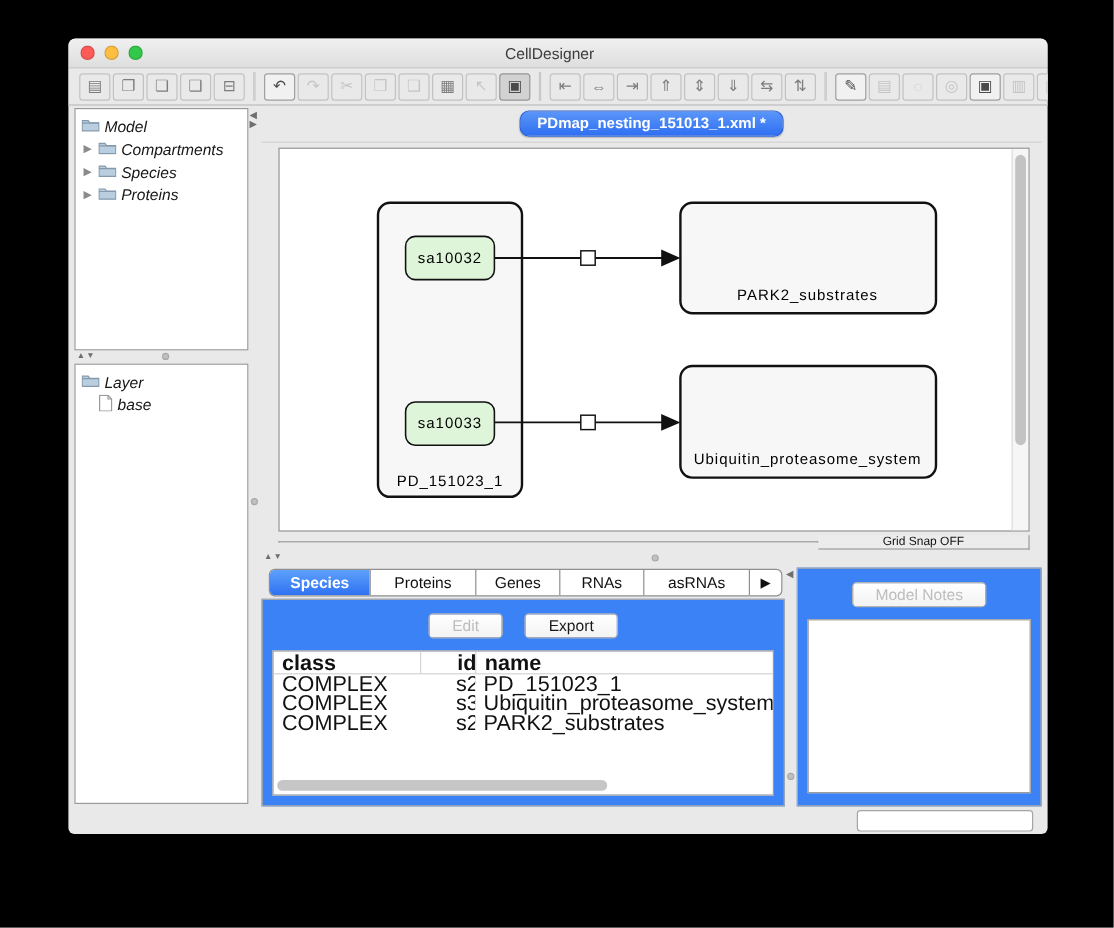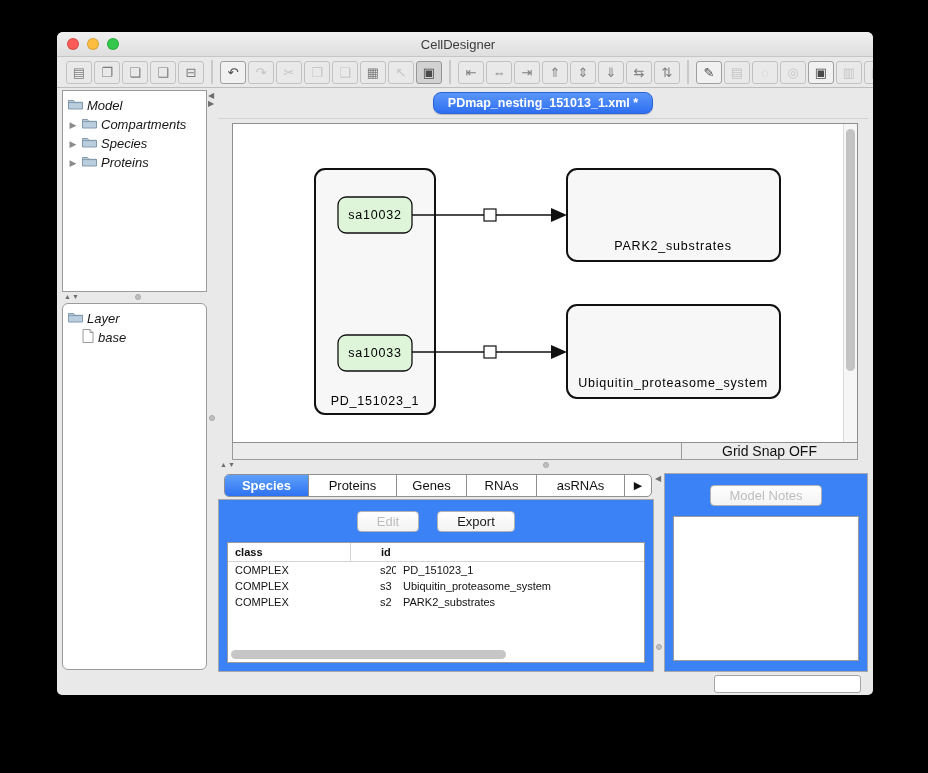--- a/index.html
+++ b/index.html
@@ -16,61 +16,61 @@
   .tb-btn{width:24px;height:21px;border:1px solid #c2c2c2;background:#e9e9e9;border-radius:3px;margin:0 1px;display:flex;align-items:center;justify-content:center;font-size:13px;color:#7d7d7d;flex:none;}
   .tb-btn.disabled{color:#c5c5c5;}
   .tb-btn.active{color:#4a4a4a;border-color:#9f9f9f;background:#f1f1f1;}
   .tb-btn.pressed{color:#4a4a4a;background:#d2d2d2;border-color:#979797;}
   .tb-sep{width:0;height:24px;border-left:1px solid #c9c9c9;border-right:1px solid #c9c9c9;margin:0 6px;flex:none;}
   
   .main{flex:1;display:flex;min-height:0;}
   .left-col{width:145px;margin-left:5px;display:flex;flex-direction:column;padding-top:2px;flex:none;font-style:italic;}
   .panel-white{background:#fff;border:1px solid #9b9b9b;box-sizing:border-box;}
   .tree-panel{height:202px;overflow:hidden;padding-top:5px;}
-  .layer-panel{flex:1;margin-bottom:2px;padding-top:5px;border-radius:6px;}
+  .layer-panel{flex:1;margin-bottom:2px;padding-top:5px;}
   .tree-row{display:flex;align-items:center;height:19px;font-size:13px;color:#161616;padding-left:5px;gap:4px;}
   .tree-row .tri{width:10px;font-size:9px;color:#8b8b8b;text-align:center;flex:none;}
   .tree-row .spacer{width:10px;flex:none;}
   .tree-row svg{flex:none;}
   .mini-hsplit{height:11px;position:relative;flex:none;}
   .mini-hsplit .arrows{position:absolute;left:2px;top:1px;font-size:7px;color:#6e6e6e;letter-spacing:1px;}
   .dot{width:6px;height:6px;border-radius:50%;background:#c0c0c0;border:1px solid #a9a9a9;box-sizing:border-box;}
   .mini-hsplit .dot{position:absolute;left:50%;top:2px;}
   .vsplitter{width:11px;position:relative;flex:none;}
   .vsplitter .arrows{position:absolute;top:4px;left:1px;font-size:8px;color:#6e6e6e;line-height:8px;display:flex;flex-direction:column;}
   .vsplitter .dot{position:absolute;left:2px;top:56%;}
   
   .right-col{flex:1;display:flex;flex-direction:column;min-width:0;margin-right:5px;}
   .canvas-zone{height:372px;display:flex;flex-direction:column;flex:none;}
   .tabrow{height:30px;display:flex;align-items:center;justify-content:center;border-bottom:1px solid #d2d2d2;flex:none;}
   .doc-tab{background:linear-gradient(#5a96f9,#2f6ff2);color:#fff;font-size:12.5px;font-weight:bold;padding:3px 14px;border-radius:8px;border:1px solid #2a62d8;box-shadow:0 1px 1px rgba(0,0,0,.2);}
   .canvas-frame{margin:4px 10px 0 14px;flex:1;background:#fff;border:1px solid #8f8f8f;position:relative;overflow:hidden;}
   .vscroll{position:absolute;right:0;top:0;bottom:0;width:13px;background:#f6f6f6;border-left:1px solid #dcdcdc;}
   .vscroll .thumb{position:absolute;left:2px;right:2px;top:5px;height:76%;background:#c3c3c3;border-radius:5px;}
-  .statusrow{margin:0 10px 0 14px;height:17px;display:flex;flex:none;font-size:14px;}
+  .statusrow{margin:0 10px 0 14px;height:17px;display:flex;flex:none;font-size:10px;align-items:center;}
   .statusrow .cellL{flex:1;border:1px solid #9b9b9b;border-top:none;background:#ececec;}
   .statusrow .cellR{width:175px;border:1px solid #9b9b9b;border-top:none;border-left:none;background:#ececec;display:flex;align-items:center;justify-content:center;color:#111;}
   .hsplitter{height:11px;position:relative;flex:none;}
   .hsplitter .arrows{position:absolute;left:2px;top:1px;font-size:7px;color:#6e6e6e;letter-spacing:1px;}
   .hsplitter .dot{position:absolute;left:50%;top:2px;}
   
   .bottom-row{flex:1;display:flex;min-height:0;}
   .species-panel{width:436px;display:flex;flex-direction:column;flex:none;min-height:0;}
   .tabs{display:flex;height:23px;margin:3px 0 0 6px;flex:none;}
   .tabseg{display:flex;border:1px solid #8f8f8f;border-radius:5px;background:#fff;overflow:hidden;box-sizing:border-box;}
   .tab{display:flex;align-items:center;justify-content:center;font-size:13px;color:#111;border-right:1px solid #8f8f8f;box-sizing:border-box;}
   .tab:last-child{border-right:none;}
   .tab.selected{background:linear-gradient(#5ea0fa,#2e72f3);color:#fff;font-weight:bold;}
   .tab-more{width:26px;font-size:11px;}
   .panel-body{flex:1;border:1px solid #a8a8a8;background:#3b82f6;display:flex;flex-direction:column;min-height:0;margin-top:2px;}
   .btnrow{display:flex;justify-content:center;gap:18px;margin-top:11px;flex:none;}
   .mac-btn{height:21px;border:1px solid #b3b3b3;border-radius:4px;background:linear-gradient(#ffffff,#f3f3f3);font-size:13px;display:flex;align-items:center;justify-content:center;color:#1a1a1a;box-sizing:border-box;}
   .mac-btn.disabled{color:#bdbdbd;}
   .btn-edit{width:62px}.btn-export{width:78px}.btn-editnotes{width:112px}
-  .table-box{margin:10px 8px 8px 8px;flex:1;background:#fff;border:1px solid #9b9b9b;position:relative;font-size:11px;overflow:hidden;}
+  .table-box{margin:10px 8px 8px 8px;flex:1;background:#fff;border:1px solid #9b9b9b;position:relative;font-size:18px;overflow:hidden;}
   .trow{display:flex;height:16px;align-items:center;color:#111;}
   .trow.header{font-weight:bold;height:18px;border-bottom:1px solid #d4d4d4;}
   .tc{padding-left:7px;box-sizing:border-box;white-space:nowrap;overflow:hidden;}
   .tc.c0{width:122px;}.tc.c1{width:46px;padding-left:30px;}.tc.c2{flex:1;}
   .trow.header .tc.c1,.trow.header .tc.c2{border-left:1px solid #d4d4d4;height:100%;display:flex;align-items:center;}
   .hscroll-thumb{position:absolute;left:3px;bottom:3px;height:9px;width:66%;background:#c6c6c6;border-radius:5px;}
   .mid-vsplit{width:10px;position:relative;flex:none;}
   .mid-vsplit .arrows{position:absolute;top:3px;left:1px;font-size:8px;color:#6e6e6e;}
   .mid-vsplit .dot{position:absolute;left:2px;top:86%;}
   .notes-panel{flex:1;display:flex;flex-direction:column;min-width:0;min-height:0;}
@@ -291,20 +291,21 @@
           </div>
           <div class="panel-body">
             <div class="btnrow">
               <div class="mac-btn btn-edit disabled">Edit</div>
               <div class="mac-btn btn-export">Export</div>
             </div>
             <div class="table-box">
               <div class="trow header">
                 <div class="tc c0">class</div>
                 <div class="tc c1">id</div>
+                <div class="tc c2">name</div>
               </div>
               <div class="trow">
                 <div class="tc c0">COMPLEX</div>
                 <div class="tc c1">s20</div>
                 <div class="tc c2">PD_151023_1</div>
               </div>
               <div class="trow">
                 <div class="tc c0">COMPLEX</div>
                 <div class="tc c1">s3</div>
                 <div class="tc c2">Ubiquitin_proteasome_system</div>

